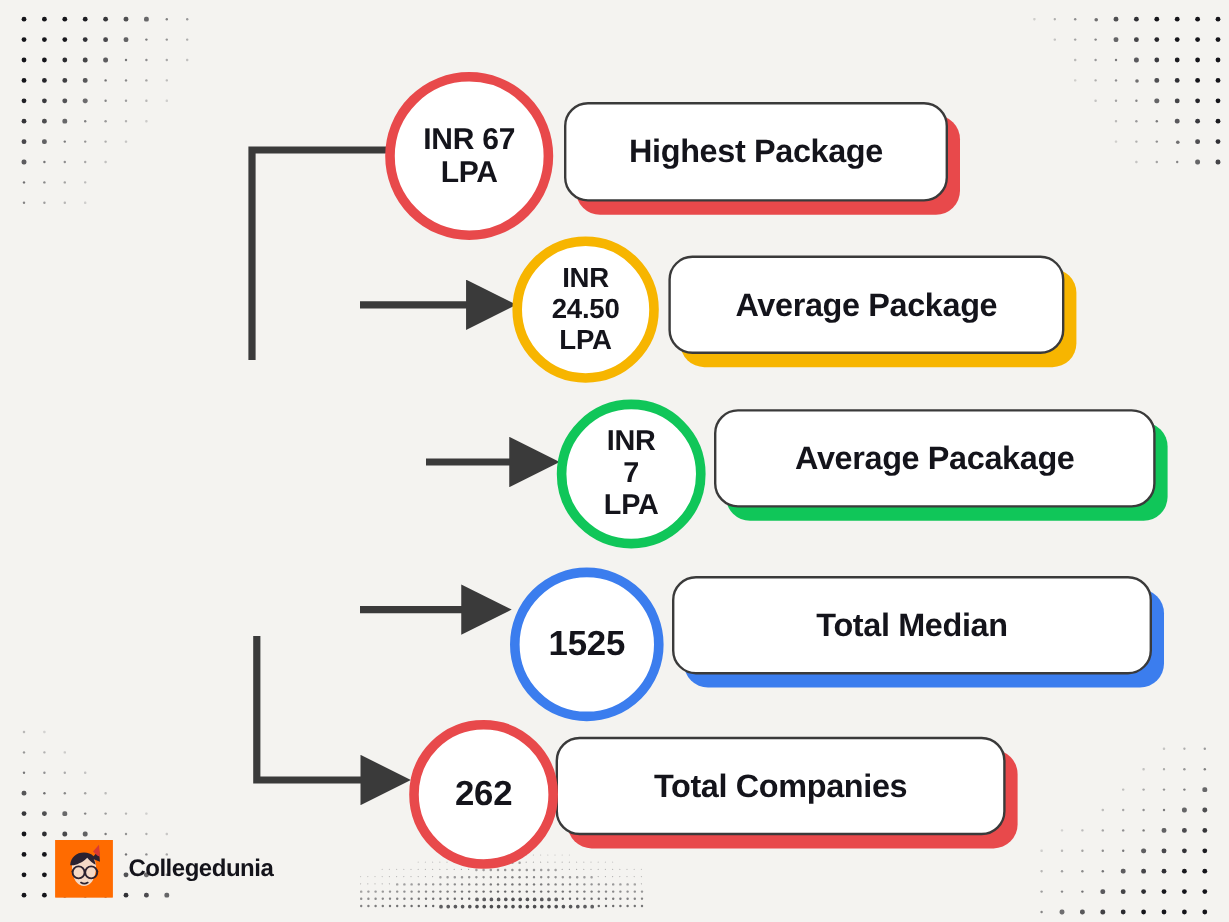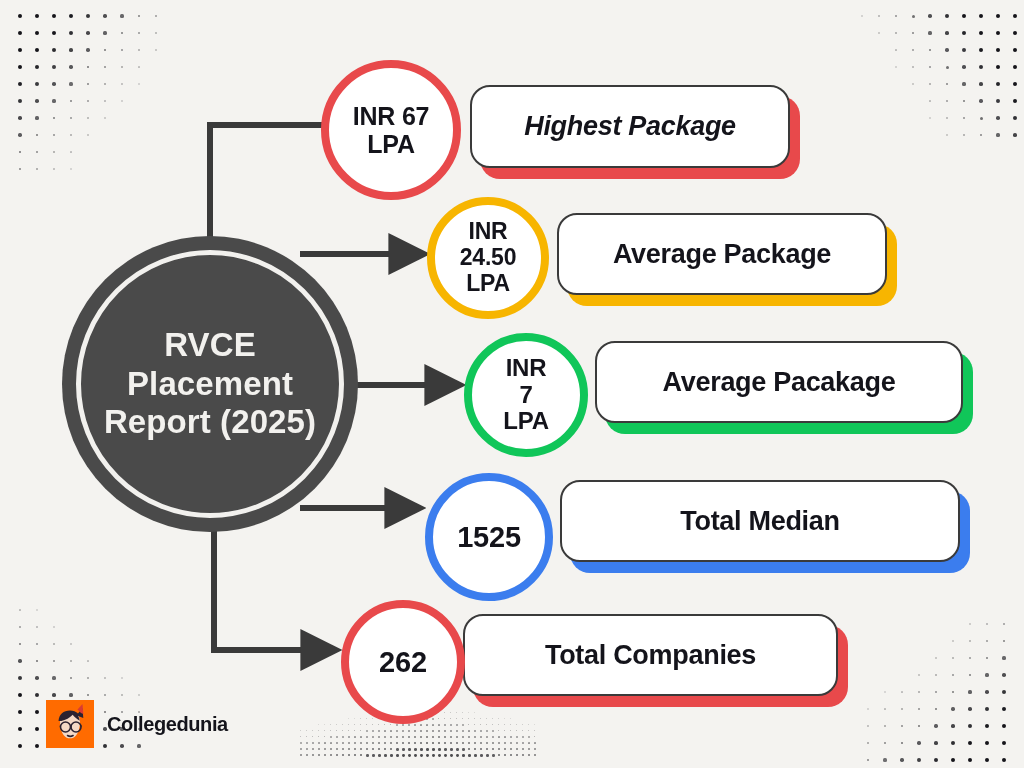--- a/index.html
+++ b/index.html
@@ -676,27 +676,23 @@
 
     <path d="M300,254 L422,254" fill="none" stroke="#3A3A3A" stroke-width="6" marker-end="url(#arrow)"></path>
 
     <path d="M355,385 L458,385" fill="none" stroke="#3A3A3A" stroke-width="6" marker-end="url(#arrow)"></path>
 
     <path d="M300,508 L418,508" fill="none" stroke="#3A3A3A" stroke-width="6" marker-end="url(#arrow)"></path>
 
     <path d="M214,530 L214,650 L334,650" fill="none" stroke="#3A3A3A" stroke-width="6" marker-end="url(#arrow)"></path>
   </svg>
 
-  <div class="hub">
-    <div class="hub-ring"></div>
-    <div class="hub-label">RVCE Placement Report (2025)</div>
-  </div>
 
   <div class="row">
-    <div class="card-wrap" style="left:470px; top:85px; width:320px; height:83px;font-style:italic;">
+    <div class="card-wrap" style="left:470px; top:85px; width:320px; height:83px;">
       <div class="card-shadow" style="background: rgb(232, 73, 75);"></div>
       <div class="card">
         <span class="card-label">Highest Package</span>
       </div>
     </div>
     <div class="bubble" style="left:321px; top:60px; width:140px; height:140px; border:8px solid #E8494B;">
       <div class="bubble-text" style="font-size:25px;">
         <div>INR 67</div>
         <div>LPA</div>
       </div>

